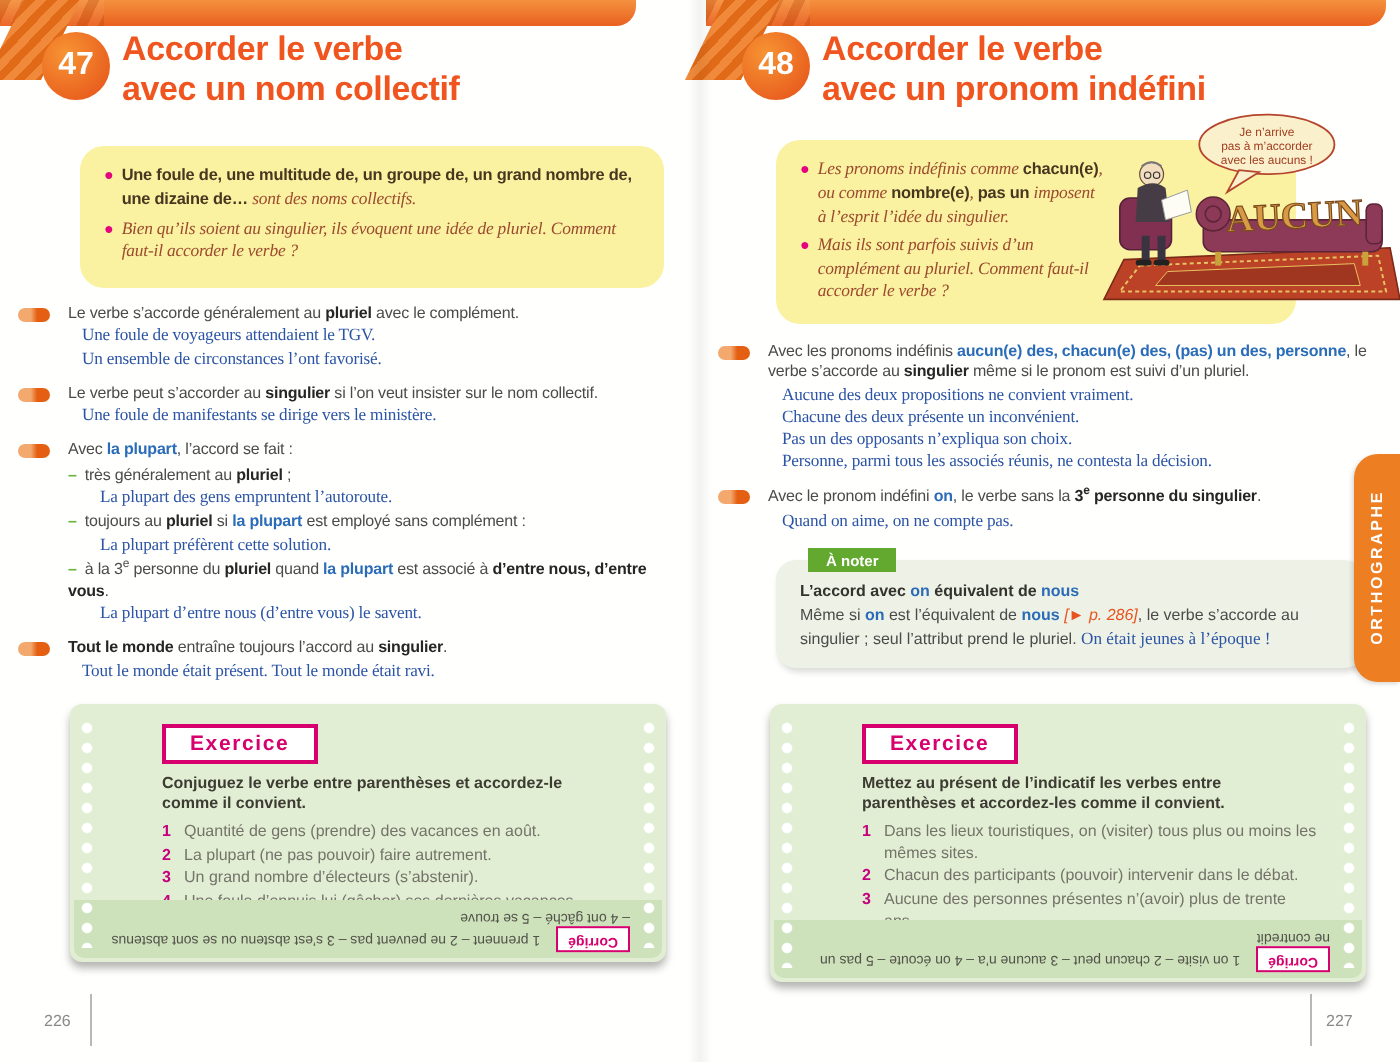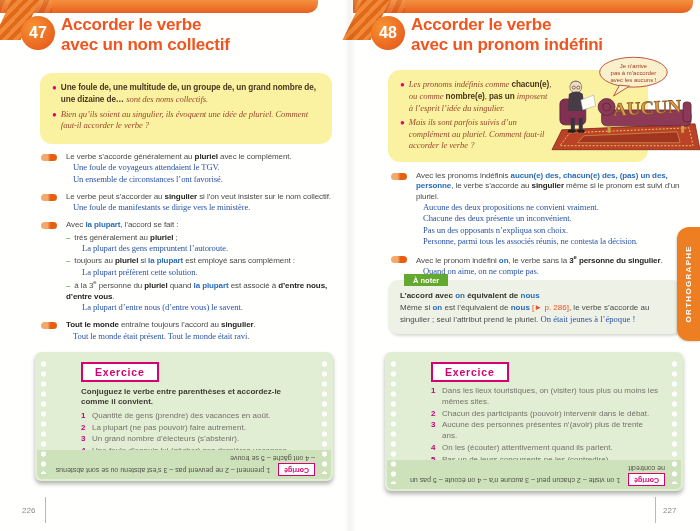--- a/index.html
+++ b/index.html
@@ -29,35 +29,35 @@
   #intro-right{left:38px;top:70px;width:260px;min-height:78px;padding:9px 96px 7px 12px;}
   .intro-line{display:flex;margin-bottom:3px;}
   .intro-dot{color:#e5007d;font-size:8px;margin:1px 4px 0 0;flex:none;}
   .intro-text{font-family:"Liberation Serif",serif;font-style:italic;font-size:8.7px;color:#9c4a30;line-height:1.32;letter-spacing:-0.1px;}
   .s-strong{font-family:"Liberation Sans",sans-serif;font-style:normal;font-weight:bold;color:#4a3620;font-size:8.2px;}
 
   
   .content{position:absolute;left:0;width:100%;z-index:1;}
   #content-left{top:152px;}
   #content-right{top:171px;}
-  .block{display:flex;margin-bottom:7px;padding-left:41px;padding-right:16px;}
+  .block{display:flex;margin-bottom:7px;padding-left:9px;padding-right:16px;}
   .pill{flex:none;width:16px;height:7px;border-radius:3.5px;margin:2px 9px 0 0;
     background:linear-gradient(90deg,#f3a96d 0 40%,#e55f13 60%);}
   .bcol{flex:1;min-width:0;}
   .lead,.sublead{font-size:8px;color:#4b4b4b;line-height:1.3;letter-spacing:-0.1px;}
   .sublead{margin-top:2px;}
   .dash{color:#67b33e;font-weight:bold;margin-right:4px;}
   .example{font-family:"Liberation Serif",serif;font-size:8.6px;color:#2b54a6;line-height:1.3;margin-left:7px;letter-spacing:-0.1px;}
   .subex{margin-left:16px;}
   .s-b{font-weight:bold;color:#262626;}
   .s-blue{font-weight:bold;color:#2a6cb8;}
   .s-u{text-decoration-thickness:0.5px;text-underline-offset:1.5px;}
   .s-vb{font-weight:normal;}
   .s-sup{vertical-align:super;font-size:6px;}
-  .s-orange{color:#e8541f;}
+  .s-orange{color:#e8541f;font-style:italic;}
   .s-ex{font-family:"Liberation Serif",serif;color:#2b54a6;font-size:8.6px;}
 
   
   .note{position:absolute;left:38px;top:280px;width:294px;box-sizing:border-box;background:#eef1e5;
     border-radius:10px;padding:11px 12px 8px;box-shadow:1px 2px 3px rgba(0,0,0,0.15);z-index:2;}
   .note-tag{position:absolute;top:-6px;left:16px;background:#63a82f;color:#fff;font-size:7.5px;font-weight:bold;padding:1.5px 9px;}
   .note-title{font-size:8px;margin-bottom:2px;color:#33332d;}
   .note-title .s-b{color:#33332d;}
   .note-body{font-size:8px;color:#4b4b4b;line-height:1.42;}
 
@@ -279,20 +279,21 @@
   <div class="note">
     <div class="note-tag">À noter</div>
     <div class="note-title" id="note-title"><span class="s-b">L’accord avec </span><span class="s-blue">on</span><span class="s-b"> équivalent de </span><span class="s-blue">nous</span></div>
     <div class="note-body" id="note-body"><span>Même si </span><span class="s-blue">on</span><span> est l’équivalent de </span><span class="s-blue">nous</span><span> </span><span class="s-orange">[► p. 286]</span><span>, le verbe s’accorde au singulier ; seul l’attribut prend le pluriel. </span><span class="s-ex s-vb">On était</span><span class="s-ex"> jeune</span><span class="s-ex s-u">s</span><span class="s-ex"> à l’époque !</span></div>
   </div>
 
   <div class="exercise" id="ex-right">
     <span class="dots dl"></span>
     <span class="dots dr"></span>
     <div class="ex-title">Exercice</div>
+    <div class="ex-instr">Mettez au présent de l’indicatif les verbes entre parenthèses et accordez-les comme il convient.</div>
     <div id="ex-items-right">
         <div class="ex-item">
           <span class="ex-num">1</span>
           <span class="ex-text">Dans les lieux touristiques, on (visiter) tous plus ou moins les mêmes sites.</span>
         </div>
         <div class="ex-item">
           <span class="ex-num">2</span>
           <span class="ex-text">Chacun des participants (pouvoir) intervenir dans le débat.</span>
         </div>
         <div class="ex-item">

